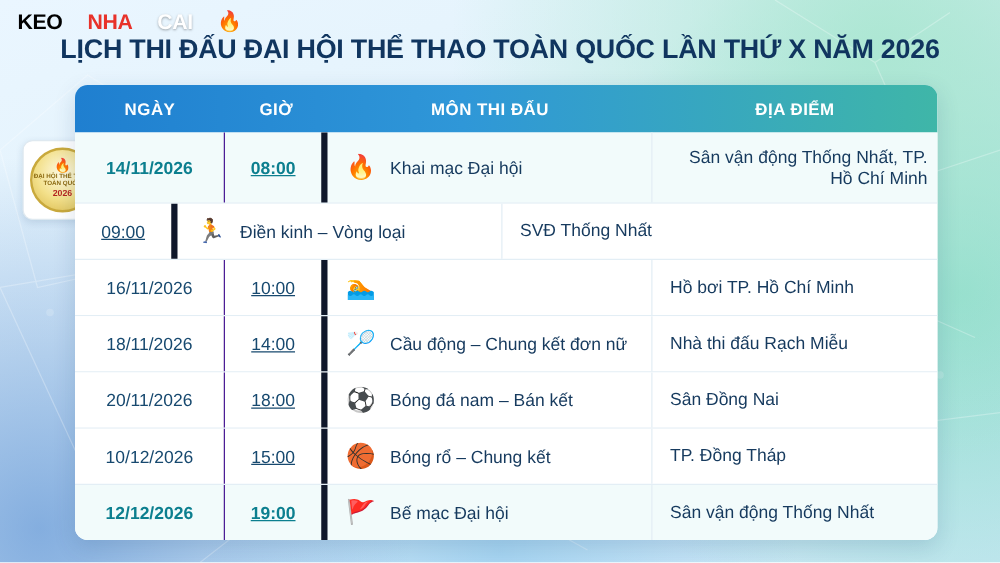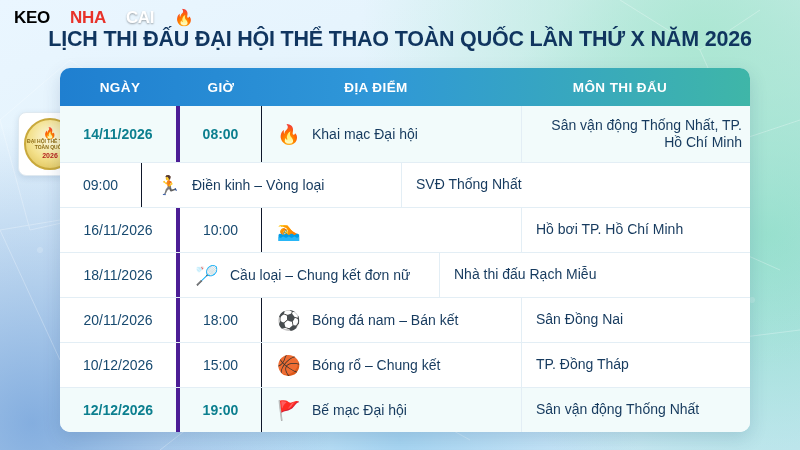--- a/index.html
+++ b/index.html
@@ -104,26 +104,27 @@
 
   .cell {
     display: flex;
     align-items: center;
     padding: 6px 8px;
     box-sizing: border-box;
   }
   .cell.date {
     justify-content: center;
     color: #17496f;
-    border-right: 4px solid #4c1d95;
+    border-right: 1px solid #4c1d95;
   }
   .cell.time {
     justify-content: center;
     color: #17496f;
-    border-right: 1px solid #0f172a;
+    border-right: 5px solid #0f172a;
+    text-decoration: underline;
   }
   .cell.sport {
     gap: 10px;
     padding-left: 14px;
     border-right: 1px solid #e3eef5;
   }
   .cell.venue {
     padding-left: 14px;
     line-height: 1.25;
     text-align: right;
@@ -214,22 +215,22 @@
       <span>ĐẠI HỘI THỂ THAO TOÀN QUỐC</span>
       <span class="yr">2026</span>
     </div>
   </div>
 
   <div class="card">
 
     <div class="thead">
       <div class="th c-date">NGÀY</div>
       <div class="th c-time">GIỜ</div>
+      <div class="th c-sport">MÔN THI ĐẤU</div>
       <div class="th c-venue">ĐỊA ĐIỂM</div>
-      <div class="th c-sport">MÔN THI ĐẤU</div>
     </div>
 
     <div class="row highlight tall">
       <div class="cell date c-date">14/11/2026</div>
       <div class="cell time c-time">08:00</div>
       <div class="cell sport c-sport">
         <span class="icon">🔥</span>
         <span>Khai mạc Đại hội</span>
       </div>
       <div class="cell venue c-venue">Sân vận động Thống Nhất, TP. Hồ Chí Minh</div>
@@ -248,23 +249,24 @@
       <div class="cell date c-date">16/11/2026</div>
       <div class="cell time c-time">10:00</div>
       <div class="cell sport c-sport">
         <span class="icon">🏊</span>
       </div>
       <div class="cell venue c-venue">Hồ bơi TP. Hồ Chí Minh</div>
     </div>
 
     <div class="row">
       <div class="cell date c-date">18/11/2026</div>
+      <div class="cell time c-time">14:00</div>
       <div class="cell sport c-sport">
         <span class="icon">🏸</span>
-        <span>Cầu loại – Chung kết đơn nữ</span>
+        <span>Cầu động – Chung kết đơn nữ</span>
       </div>
       <div class="cell venue c-venue">Nhà thi đấu Rạch Miễu</div>
     </div>
 
     <div class="row">
       <div class="cell date c-date">20/11/2026</div>
       <div class="cell time c-time">18:00</div>
       <div class="cell sport c-sport">
         <span class="icon">⚽</span>
         <span>Bóng đá nam – Bán kết</span>

